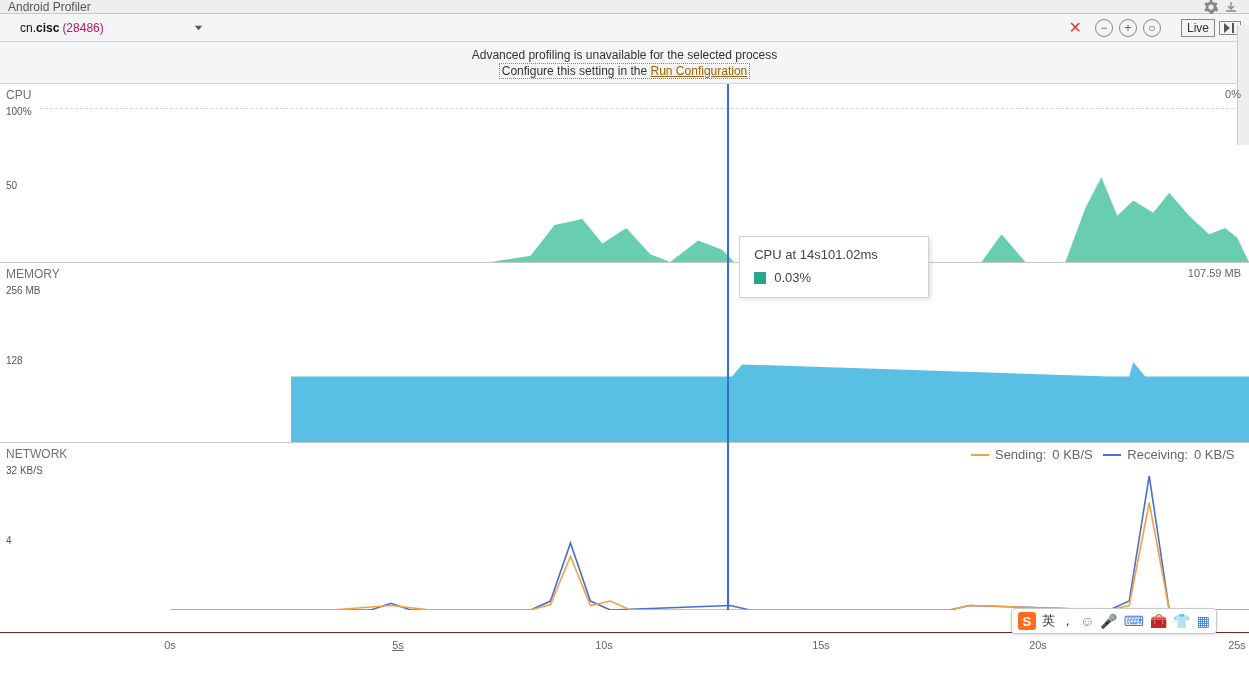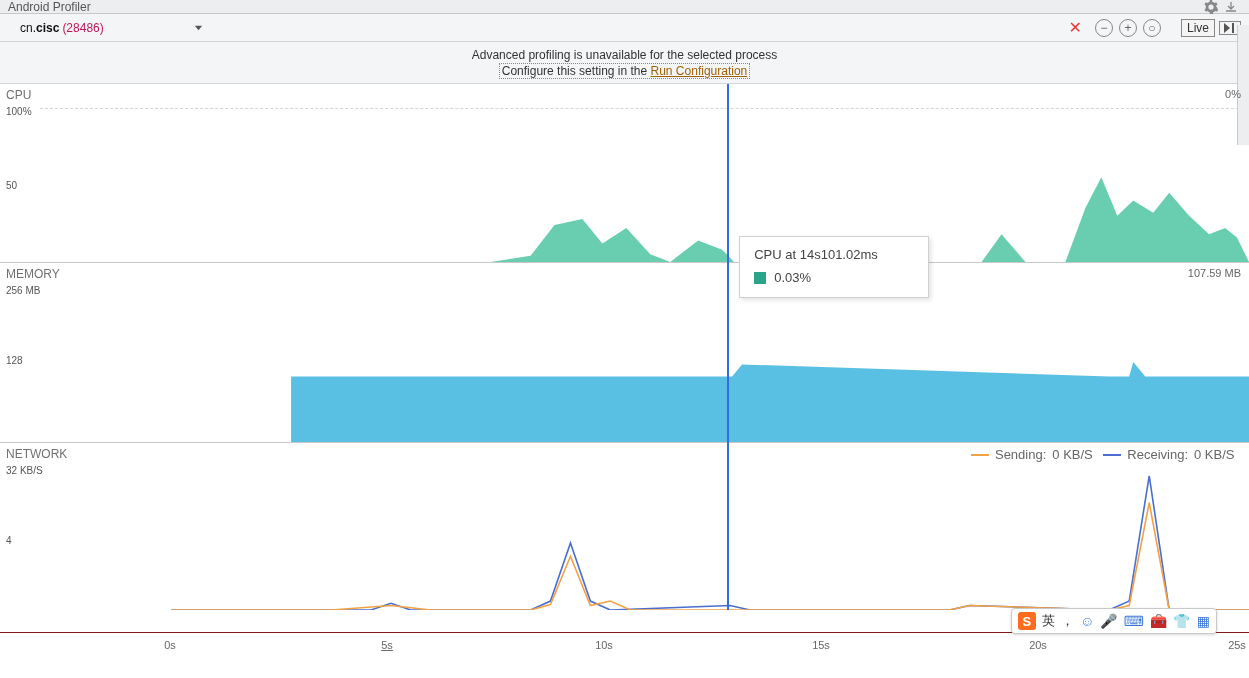--- a/index.html
+++ b/index.html
@@ -172,21 +172,21 @@
         <svg viewBox="0 0 1197 168" preserveAspectRatio="none">
           <path id="net-recv" fill="none" stroke="#4a6fd0" stroke-width="1.6" d="M130.0 168.0 L327.6 168.0 L347.4 161.3 L367.1 168.0 L485.7 168.0 L505.4 159.0 L525.2 100.5 L544.9 159.0 L564.7 168.0 L683.3 163.5 L703.0 168.0 L900.6 168.0 L920.4 163.5 L1058.7 168.0 L1078.4 159.0 L1098.2 33.0 L1118.0 168.0 L1197.0 168.0 "></path>
           <path id="net-send" fill="none" stroke="#f2a246" stroke-width="1.6" d="M130.0 168.0 L288.1 168.0 L347.4 163.5 L386.9 168.0 L485.7 168.0 L505.4 162.6 L525.2 114.0 L544.9 163.5 L564.7 159.0 L584.5 168.0 L683.3 168.0 L722.8 168.0 L900.6 168.0 L920.4 163.5 L1058.7 168.0 L1078.4 163.5 L1098.2 60.0 L1118.0 168.0 L1197.0 168.0 "></path>
         </svg>
       </div>
     </div>
   </div>
 
   <div class="xaxis">
     <span class="tick" style="left:170px;">0s</span>
-    <span class="tick" style="left:387px;text-decoration:underline;">5s</span>
+    <span class="tick" style="left:398px;text-decoration:underline;">5s</span>
     <span class="tick" style="left:604px;">10s</span>
     <span class="tick" style="left:821px;">15s</span>
     <span class="tick" style="left:1038px;">20s</span>
     <span class="tick" style="left:1237px;">25s</span>
   </div>
 
   <div class="time-cursor" id="time-cursor" style="left: 727.211px; top: 0px; height: 526px; background: rgb(47, 111, 224);"></div>
 
   <div class="tooltip" id="tooltip" style="left: 739.211px; top: 152px;">
     <div>CPU at 14s101.02ms</div>

